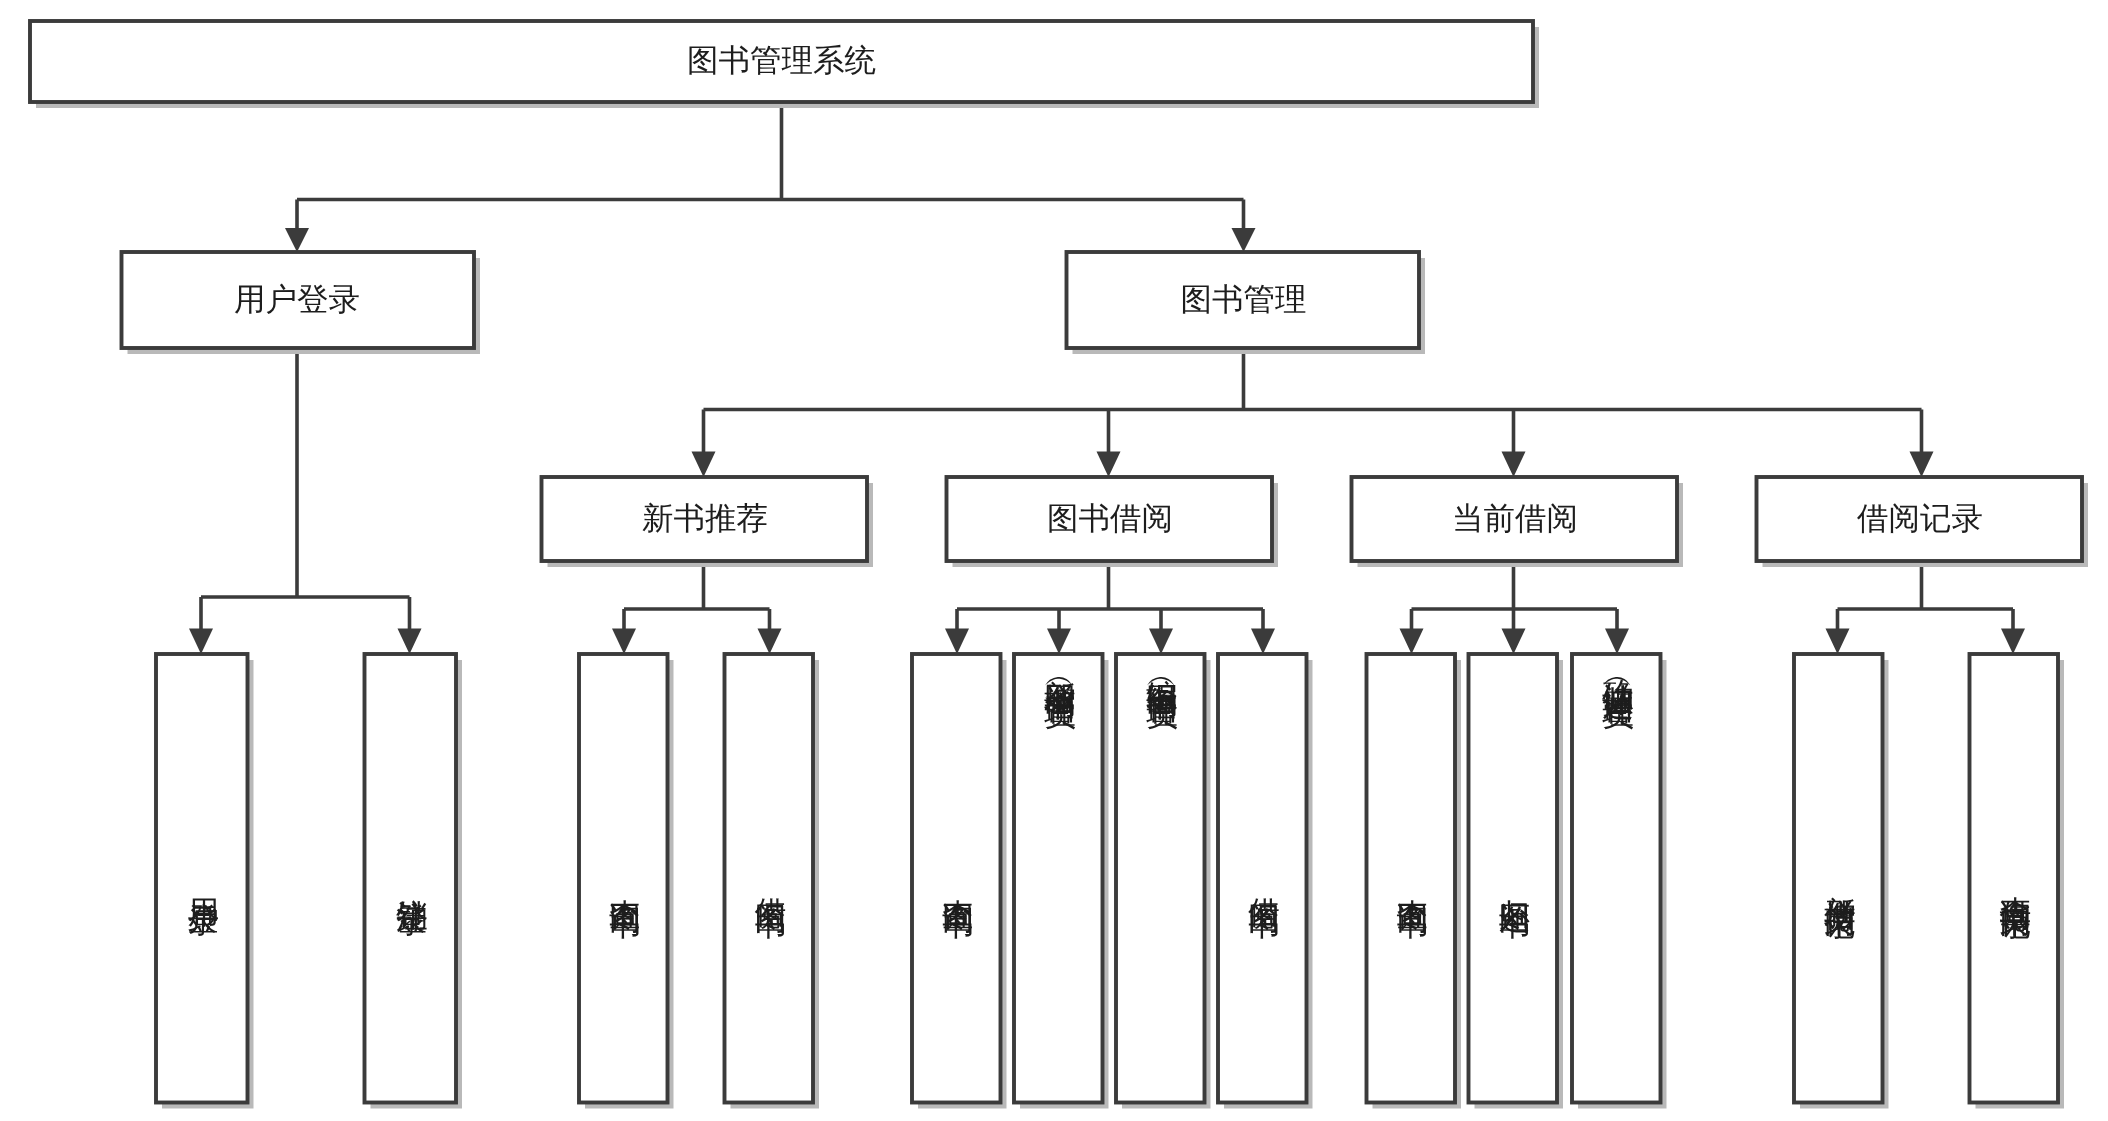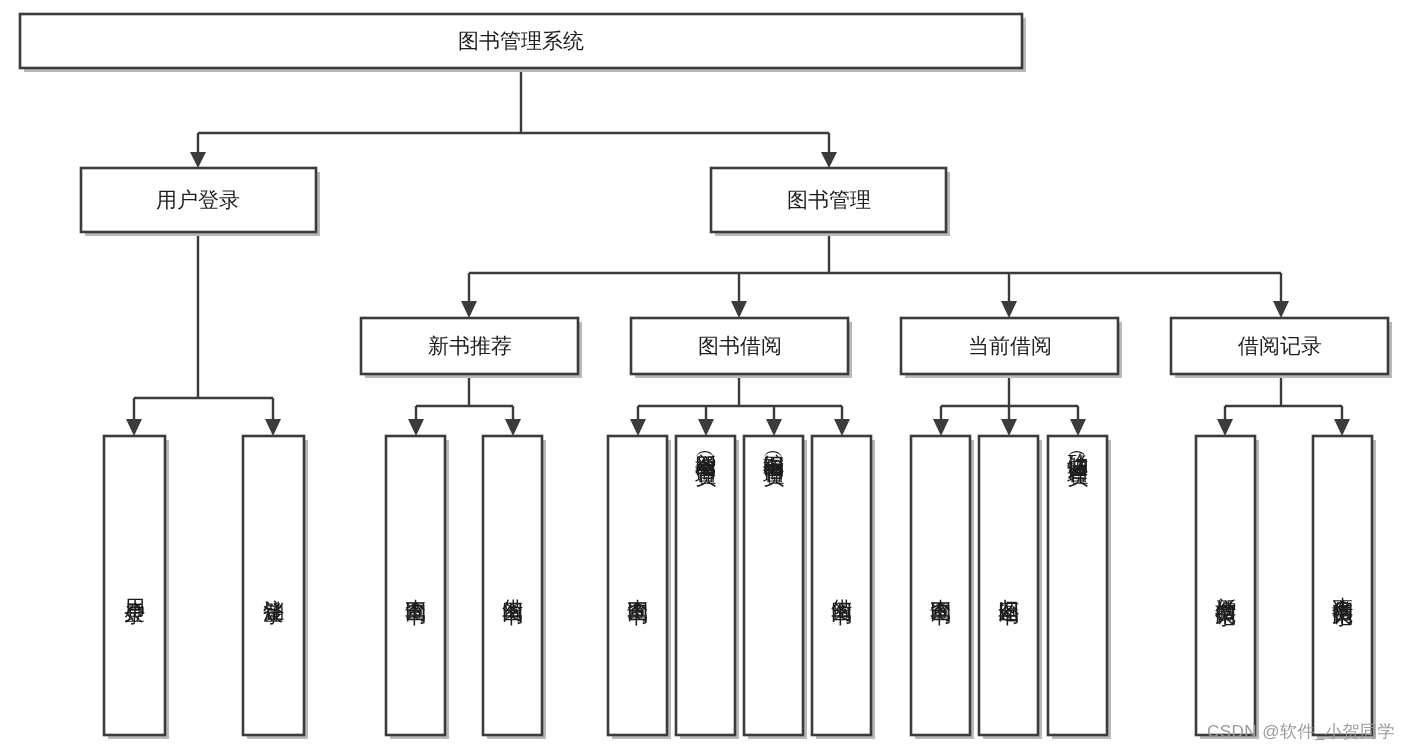--- a/index.html
+++ b/index.html
@@ -255,14 +255,13 @@
     <span class="vlabel-text">确认归还（管理员）</span>
   </div>
 
   <div class="vlabel-wrap" style="left:1196px; top:436px; width:59px; height:299px;">
     <span class="vlabel-text">新增借阅记录</span>
   </div>
   <div class="vlabel-wrap" style="left:1313px; top:436px; width:59px; height:299px;">
     <span class="vlabel-text">查询借阅记录</span>
   </div>
 
-  <div class="watermark">CSDN @软件_小贺同学</div>
 </div>
 
 </body></html>

